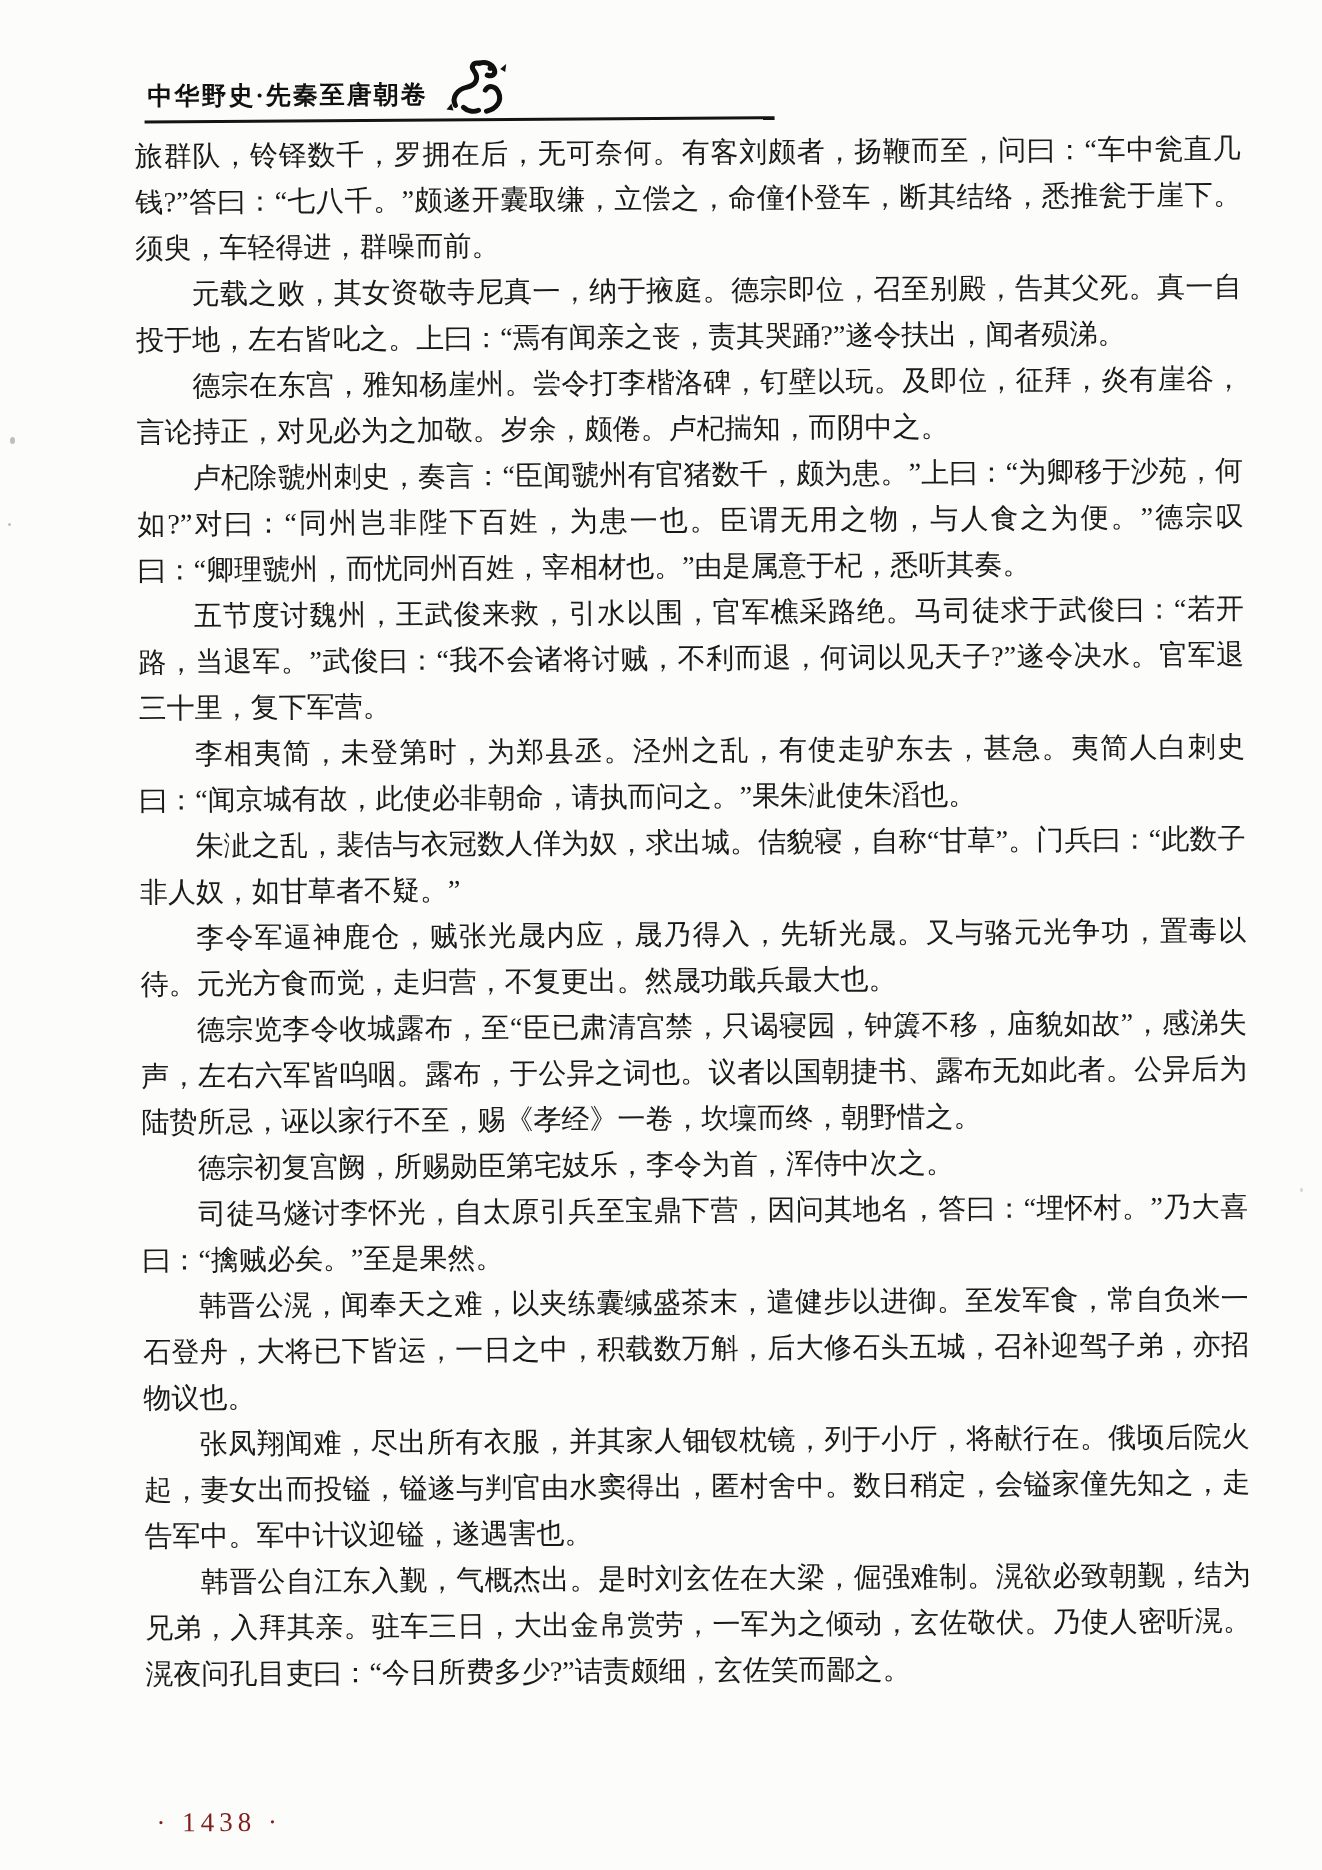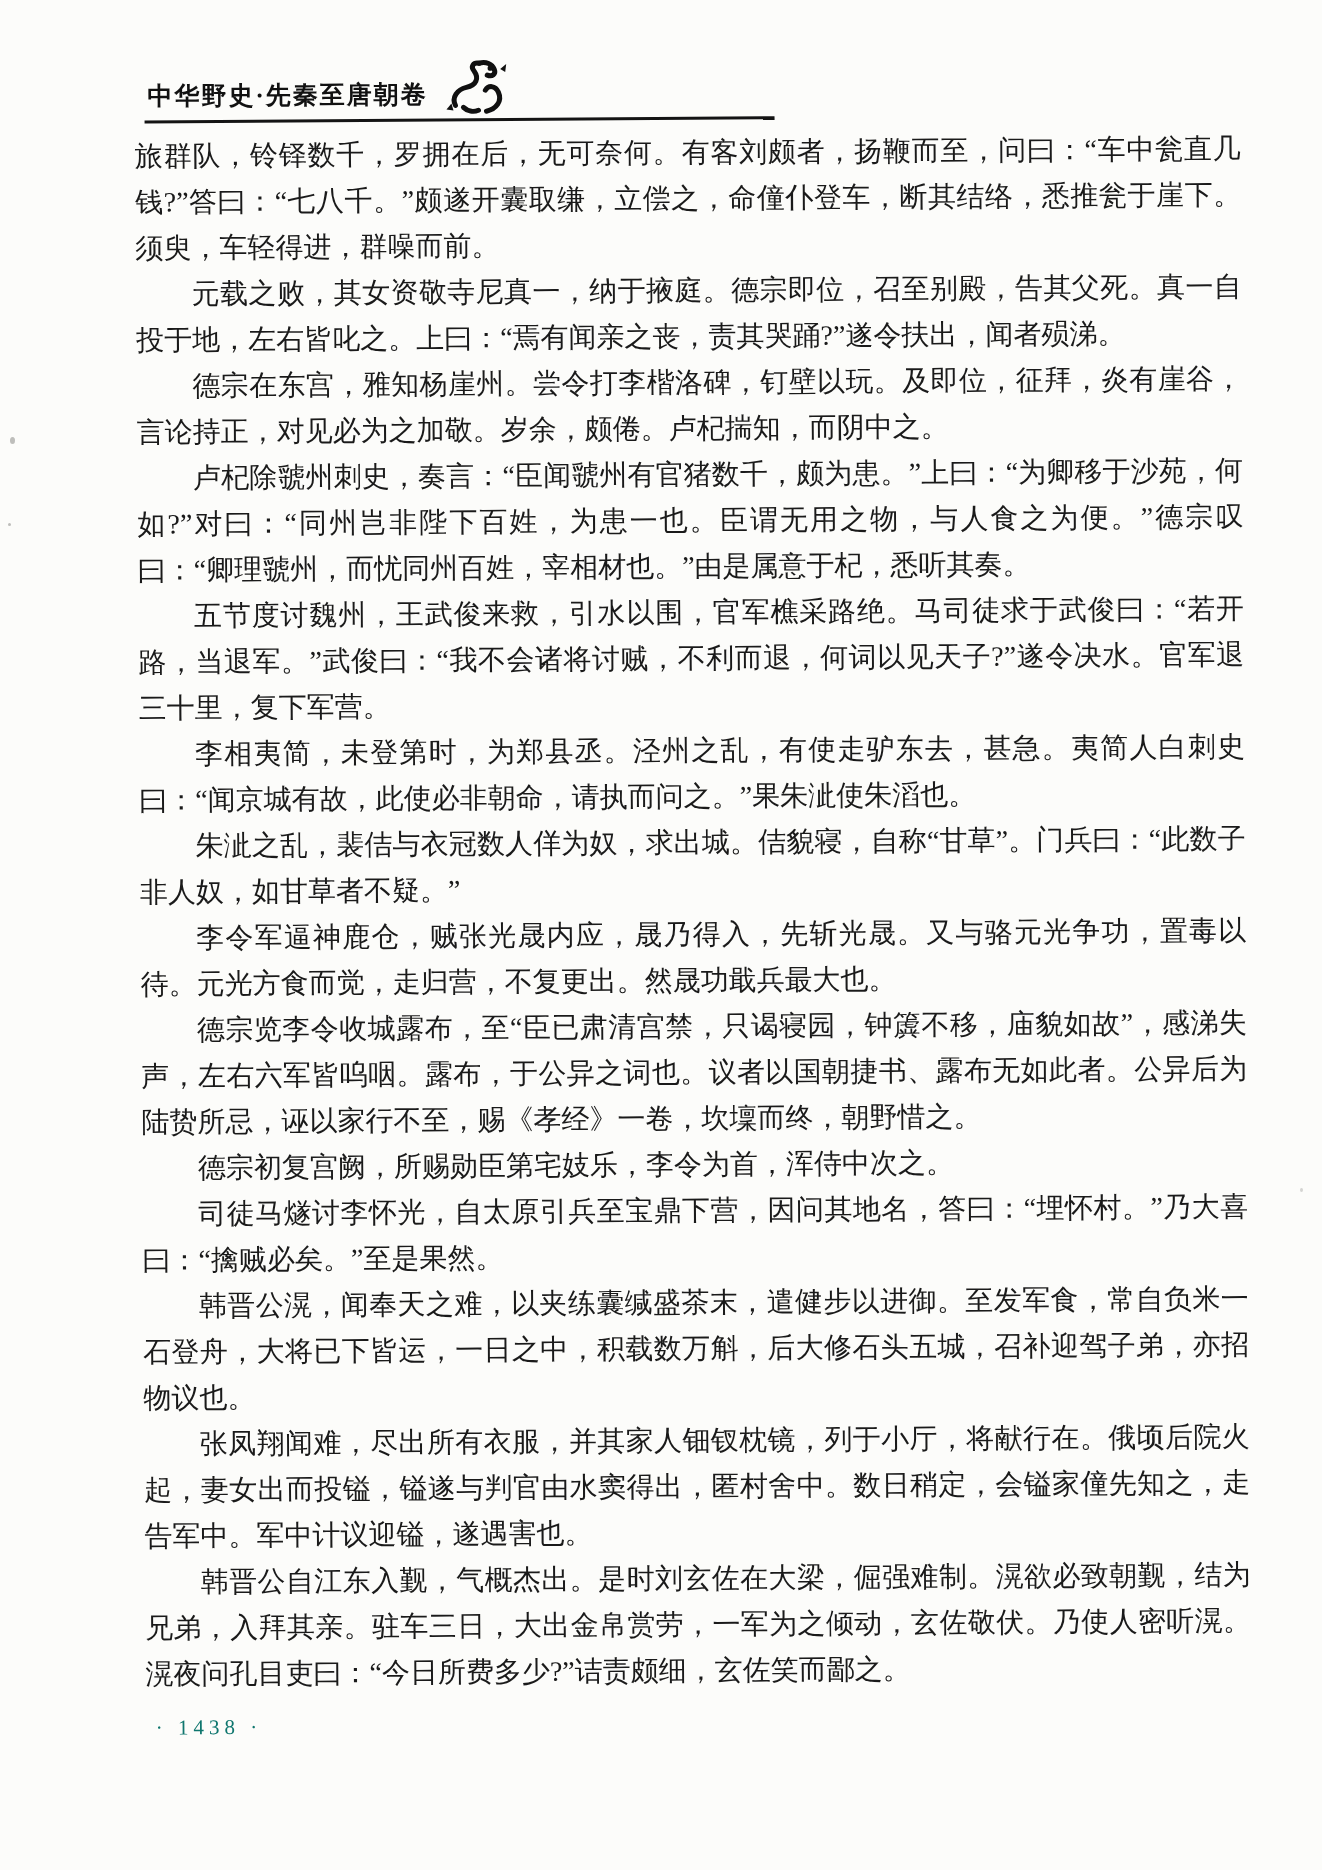--- a/index.html
+++ b/index.html
@@ -69,24 +69,24 @@
   main.body-text p {
     margin: 0;
     text-indent: 2em;
   }
   main.body-text p.cont {
     text-indent: 0;
   }
   .page-footer {
     position: absolute;
     left: 150px;
-    top: 1712px;
-    font-size: 21px;
+    top: 1804px;
+    font-size: 27px;
     letter-spacing: 5px;
-    color: #0f766e;
+    color: #7f1d1d;
   }
   .speck {
     position: absolute;
     background: #8a8a86;
     border-radius: 50%;
     opacity: 0.55;
   }
   .speck.s1 { left: 10px; top: 437px; width: 5px; height: 7px; }
   .speck.s2 { left: 8px;  top: 523px; width: 3px; height: 3px; }
   .speck.s3 { left: 1300px; top: 1188px; width: 3px; height: 4px; opacity: .35; }

